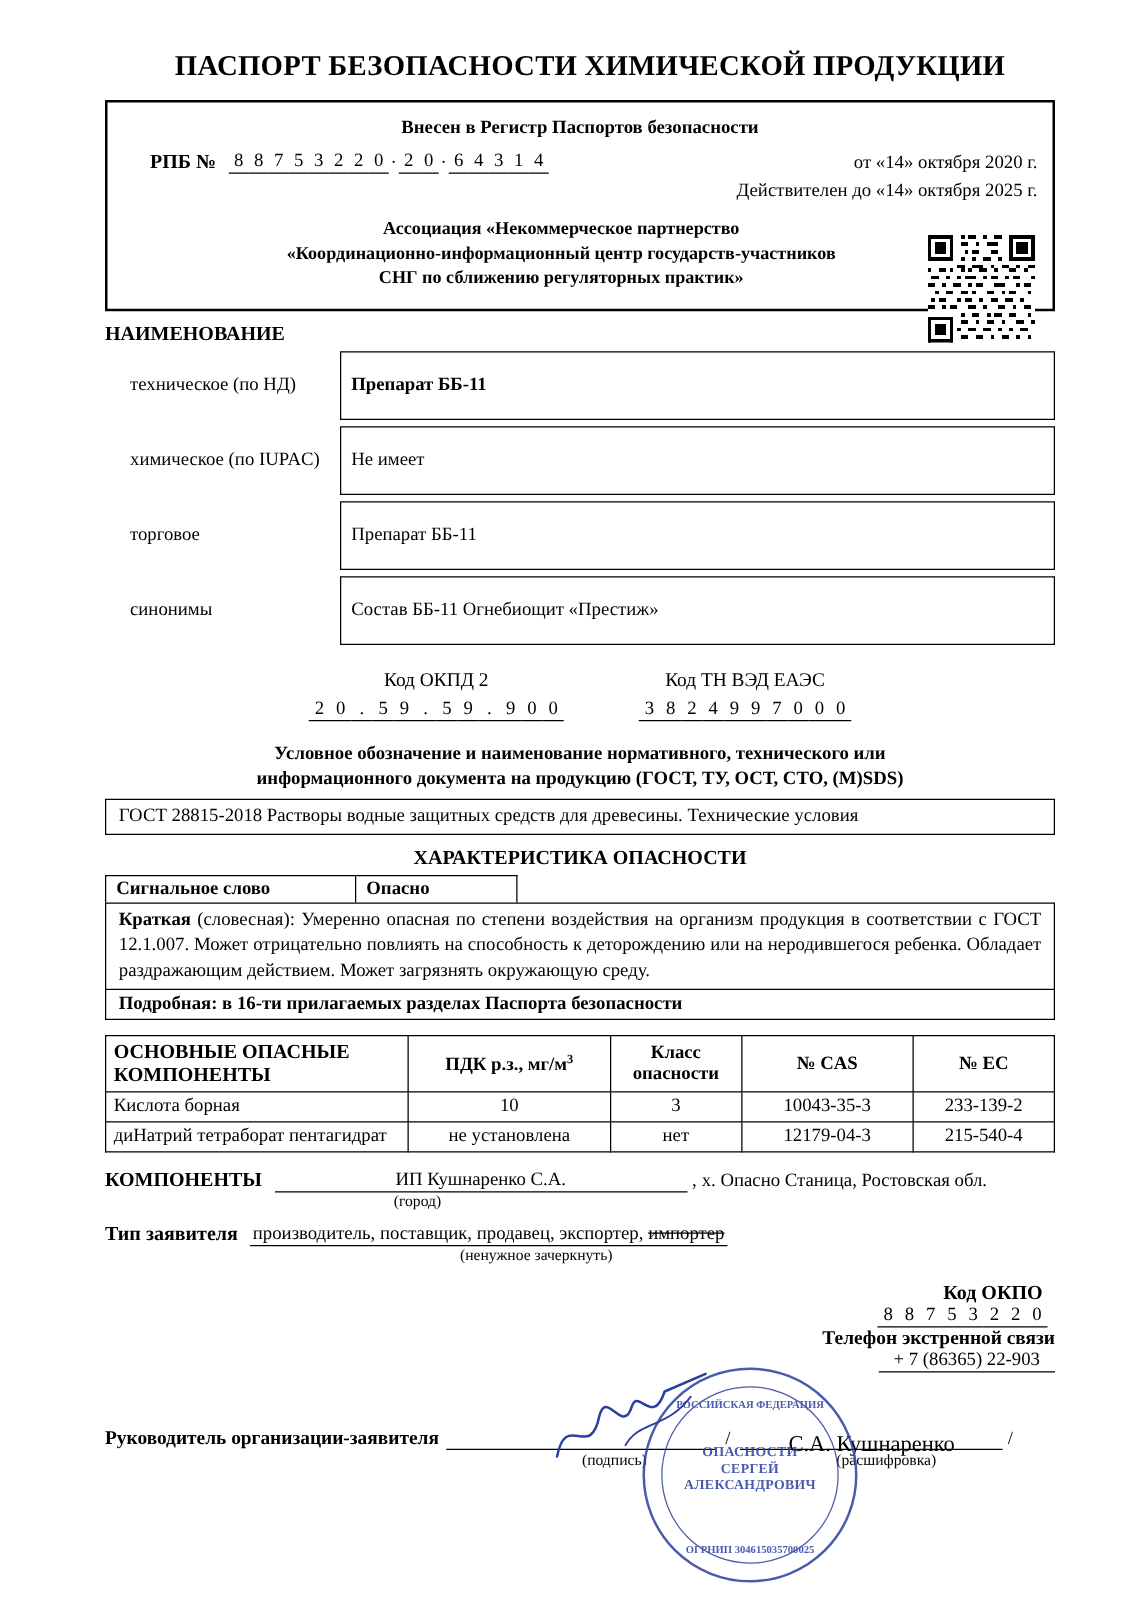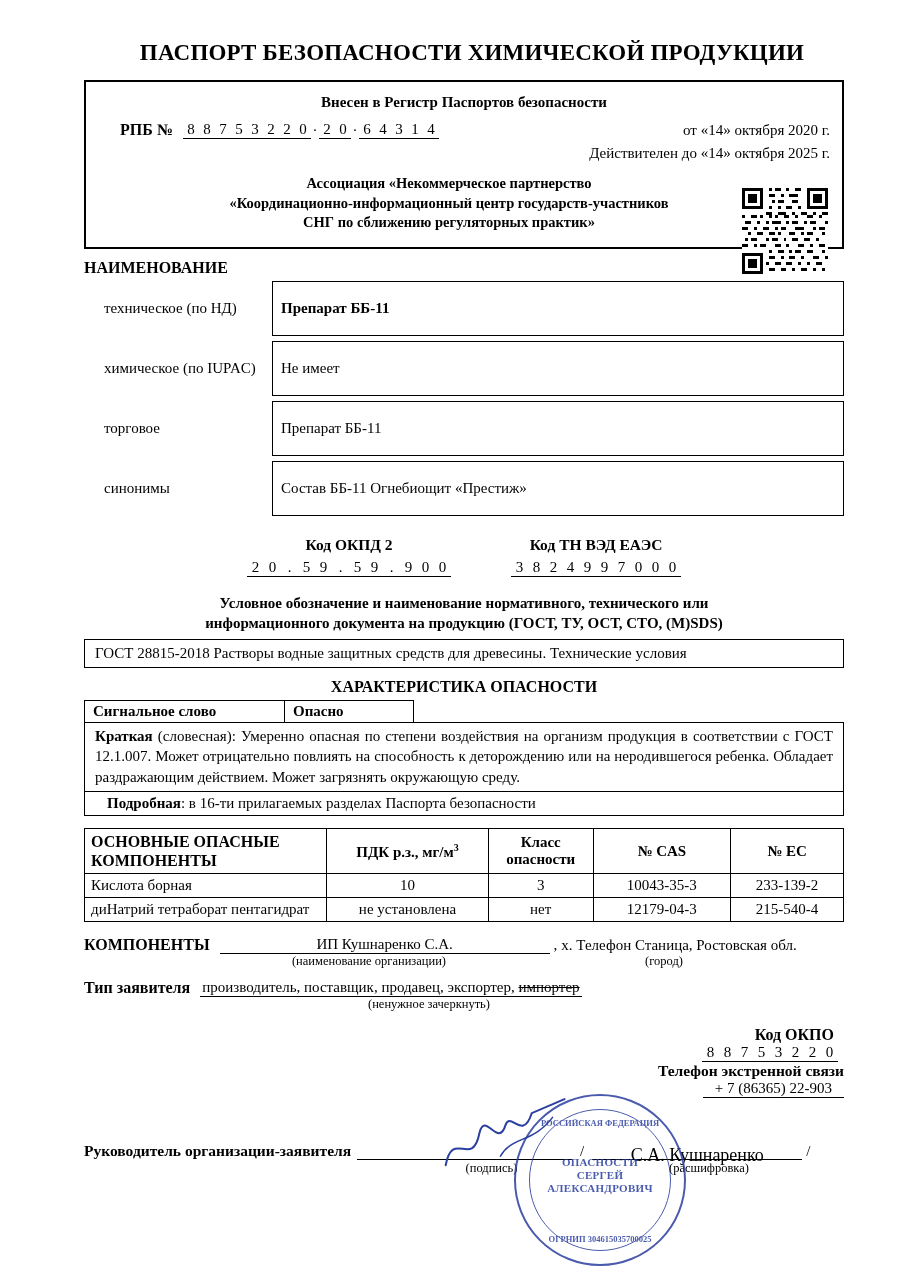--- a/index.html
+++ b/index.html
@@ -131,21 +131,21 @@
   .name-value.bold { font-weight: bold; }
   
   .codes {
     display: flex;
     justify-content: center;
     gap: 60px;
     margin-top: 20px;
   }
   .code-block { text-align: center; }
   .code-title {
-    font-weight: bold;
+    font-weight: normal;
     font-size: 15.5px;
     margin-bottom: 5px;
   }
   .code-digits { display: flex; justify-content: center; }
   .code-digits .dchar { width: 17px; }
   
   .norm-title {
     text-align: center;
     font-weight: bold;
     font-size: 15px;
@@ -188,22 +188,23 @@
     border: 1px solid #000;
     padding: 3px 10px 4px 10px;
     font-size: 15px;
     text-align: justify;
     line-height: 1.35;
   }
   .haz-box b { font-weight: bold; }
   .haz-detail {
     border: 1px solid #000;
     border-top: none;
-    padding: 3px 22px;
-    font-size: 15px;
+    padding: 3px 10px;
+    font-size: 15px;
+    font-weight: bold;
   }
   
   table.comp {
     border-collapse: collapse;
     width: 100%;
     margin-top: 12px;
     font-size: 15px;
   }
   table.comp th, table.comp td {
     border: 1px solid #000;
@@ -616,25 +617,24 @@
           <td>12179-04-3</td>
           <td>215-540-4</td>
         </tr>
       </tbody>
     </table>
 
     <div class="app-row">
       <span class="app-label">КОМПОНЕНТЫ</span>
       <span class="fill-line" style="width:330px">ИП Кушнаренко С.А.</span>
       <span style="margin:0 4px;">,</span>
-      <span class="fill-line" style="width:250px;border-bottom:none;text-align:left;">х. Телефон Станица, Ростовская обл.</span>
+      <span class="fill-line" style="width:250px;border-bottom:none;text-align:left;">х. Опасно Станица, Ростовская обл.</span>
     </div>
     <div class="under-caps">
       <span style="width:120px"></span>
-      <span style="width:330px;text-align:center">(наименование организации)</span>
       <span style="width:260px;text-align:center">(город)</span>
     </div>
 
     <div class="type-row">
       <span class="app-label">Тип заявителя</span>
       <span style="border-bottom:1px solid #000;padding:0 2px;">
         <span>производитель, поставщик, продавец, экспортер,</span>
         <span class="strike">импортер</span>
       </span>
     </div>

